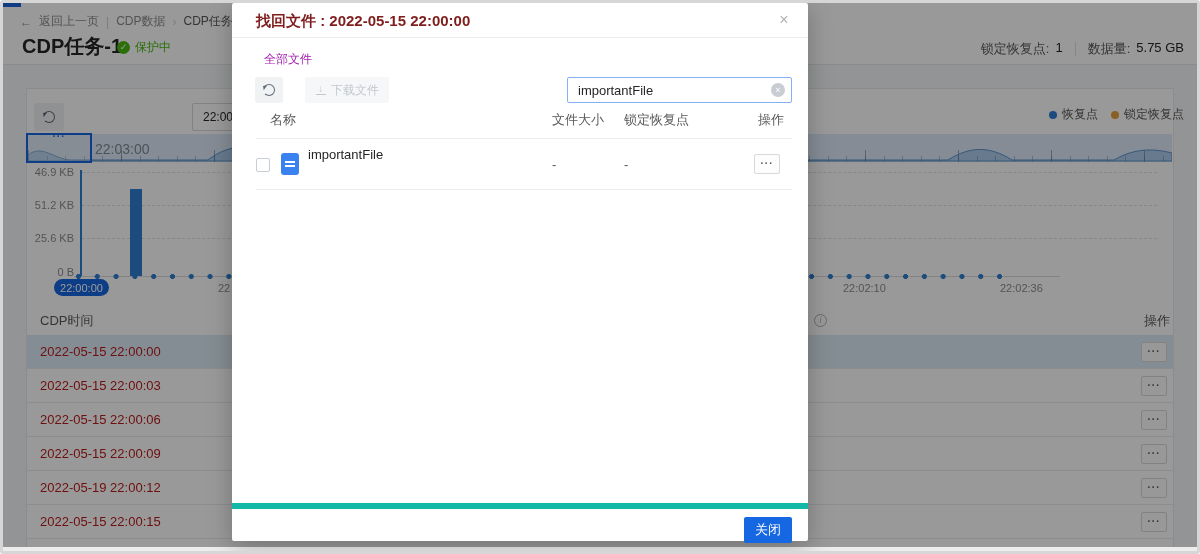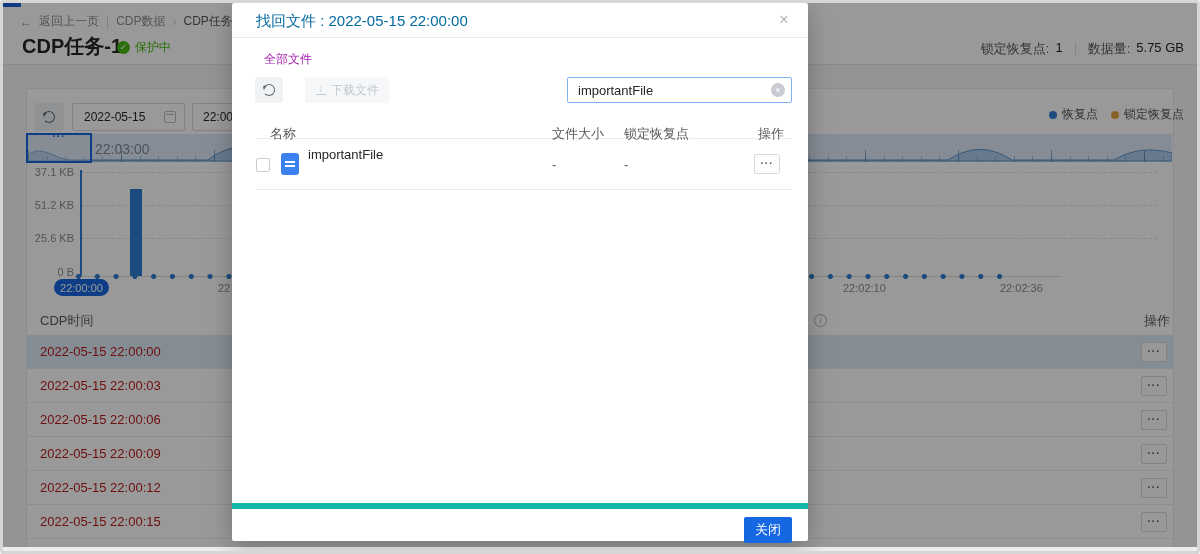--- a/index.html
+++ b/index.html
@@ -77,32 +77,32 @@
   .bg-row .time { position: absolute; left: 13px; top: 9px; font-size: 13px; color: #b91c1c; }
   .more-btn { position: absolute; right: 6px; top: 7px; width: 26px; height: 20px; border: 1px solid #d9d9d9; border-radius: 2px; background: #fdfdfd; color: #595959; font-size: 10px; font-weight: bold; letter-spacing: 1px; text-align: center; line-height: 17px; cursor: pointer; }
 
   
   .overlay { position: absolute; left: 3px; top: 3px; width: 1194px; height: 544px; background: rgba(0,0,0,0.40); z-index: 5; }
   .bottom-strip { position: absolute; left: 3px; top: 547px; width: 1194px; height: 4px; background: #ededed; z-index: 6; }
 
   
   .modal { position: absolute; left: 232px; top: 3px; width: 576px; height: 538px; background: #fff; border-radius: 2px; box-shadow: 0 6px 24px rgba(0,0,0,0.25); z-index: 10; }
   .modal-header { position: absolute; left: 0; top: 0; width: 100%; height: 35px; border-bottom: 1px solid #ececec; }
-  .modal-title { position: absolute; left: 24px; top: 9px; font-size: 15px; font-weight: normal; color: #0369a1; }
+  .modal-title { position: absolute; left: 24px; top: 9px; font-size: 15px; font-weight: bold; color: #7f1d1d; }
   .modal-close { position: absolute; right: 14px; top: 7px; width: 20px; height: 20px; color: #b3b3b3; font-size: 16px; line-height: 20px; text-align: center; cursor: pointer; }
   .section-label { position: absolute; left: 32px; top: 48px; font-size: 12px; color: #a21caf; }
   .m-refresh { position: absolute; left: 23px; top: 74px; width: 28px; height: 26px; background: #f1f2f4; border: none; border-radius: 2px; display: flex; align-items: center; justify-content: center; cursor: pointer; }
   .m-download { position: absolute; left: 73px; top: 74px; height: 26px; padding: 0 10px; background: #f6f7f9; border: none; border-radius: 2px; display: flex; align-items: center; gap: 5px; font-size: 12px; color: #c3c7cd; cursor: not-allowed; }
   .dl-icon { display: flex; flex-direction: column; align-items: center; width: 11px; }
   .dl-icon .ar { font-size: 10px; line-height: 8px; }
   .dl-icon .bar { width: 10px; height: 1.5px; background: #c3c7cd; margin-top: 1px; }
   .m-search { position: absolute; left: 335px; top: 74px; width: 225px; height: 26px; border: 1px solid #84b1f4; border-radius: 2px; padding: 0 26px 0 10px; font-size: 13px; color: #262626; outline: none; font-family: "Liberation Sans", sans-serif; }
   .m-clear { position: absolute; left: 539px; top: 80px; width: 14px; height: 14px; border-radius: 50%; background: #c9ccd2; color: #fff; font-size: 9px; line-height: 14px; text-align: center; cursor: pointer; }
   .m-th-row { position: absolute; left: 24px; top: 104px; width: 536px; height: 32px; border-bottom: 1px solid #ececec; }
-  .m-th { position: absolute; top: 18px; font-size: 13px; color: #595959; }
+  .m-th { position: absolute; top: 4px; font-size: 13px; color: #595959; }
   .m-row { position: absolute; left: 24px; top: 137px; width: 536px; height: 50px; border-bottom: 1px solid #ececec; }
   .m-checkbox { position: absolute; left: 0; top: 18px; width: 14px; height: 14px; border: 1px solid #c9cdd4; border-radius: 2px; background: #fff; cursor: pointer; }
   .file-icon { position: absolute; left: 25px; top: 13px; width: 18px; height: 22px; background: #3b82f0; border-radius: 3px; }
   .file-icon::before { content: ''; position: absolute; left: 4px; top: 8px; width: 10px; height: 1.5px; background: #fff; box-shadow: 0 4px 0 #fff; }
   .m-name { position: absolute; left: 52px; top: 7px; font-size: 13px; color: #262626; }
   .m-path { position: absolute; left: 52px; top: 25px; font-size: 11px; color: #8c8c8c; white-space: nowrap; }
   .m-cell { position: absolute; top: 17px; font-size: 13px; color: #595959; }
   .m-more { position: absolute; left: 498px; top: 14px; width: 26px; height: 20px; border: 1px solid #d9d9d9; border-radius: 2px; background: #fdfdfd; color: #595959; font-size: 10px; font-weight: bold; letter-spacing: 1px; text-align: center; line-height: 17px; cursor: pointer; }
   .modal-footer { position: absolute; left: 0; top: 500px; width: 100%; height: 38px; border-top: 6px solid #14b8a6; }
   .m-close-btn { position: absolute; right: 16px; top: 8px; width: 48px; height: 26px; background: #1567e2; border: none; border-radius: 2px; color: #fff; font-size: 13px; cursor: pointer; font-family: "Liberation Sans", sans-serif; }
@@ -142,24 +142,20 @@
       </span>
     </div>
 
     <div class="abs header-line"></div>
     <div class="abs page-bg"></div>
     <div class="abs card"></div>
 
     <button class="abs btn-gray refresh-btn-page">
       <span class="icon-refresh"></span>
     </button>
-    <div class="abs input-box date-input">
-      <span>2022-05-15</span>
-      <span class="icon-calendar"></span>
-    </div>
     <div class="abs input-box time-input">
       <span>22:00-</span>
     </div>
 
     <div class="abs legend">
       <span class="legend-item">
         <span class="legend-dot" style="background:#2f7dd1"></span>
         <span>恢复点</span>
       </span>
       <span class="legend-item">
@@ -171,21 +167,21 @@
     <div class="abs brush-band">
       <svg class="brush-wave" width="1144" height="28" viewBox="0 0 1144 28" preserveAspectRatio="none">
         <path d="M0,27 L0,21 C14,10 26,25 42,26 L180,26 C202,9 226,9 248,26 L520,26 C542,11 562,11 584,26 L920,26 C942,12 962,12 984,26 L1086,26 C1108,13 1128,15 1144,19 L1144,27 Z" fill="rgba(47,125,209,0.28)" stroke="#5b93c9" stroke-width="1"></path>
       </svg>
     </div>
     <div class="abs brush-selection">
       <span class="brush-handle">···</span>
     </div>
     <div class="abs brush-label">22:03:00</div>
 
-    <div class="abs ylab" style="top:166px">37.1 KB</div>
+    <div class="abs ylab" style="top:166px">46.9 KB</div>
     <div class="abs ylab" style="top:199px">51.2 KB</div>
     <div class="abs ylab" style="top:232px">25.6 KB</div>
     <div class="abs ylab" style="top:266px">0 B</div>
     <div class="abs gridline" style="top:172px"></div>
     <div class="abs gridline" style="top:205px"></div>
     <div class="abs gridline" style="top:238px"></div>
     <div class="abs baseline"></div>
     <div class="abs dots-strip"></div>
     <div class="abs marker-line"></div>
     <div class="abs chart-bar"></div>
@@ -209,21 +205,21 @@
     </div>
     <div class="abs bg-row" style="top:403px">
       <span class="time">2022-05-15 22:00:06</span>
       <span class="more-btn">···</span>
     </div>
     <div class="abs bg-row" style="top:437px">
       <span class="time">2022-05-15 22:00:09</span>
       <span class="more-btn">···</span>
     </div>
     <div class="abs bg-row" style="top:471px">
-      <span class="time">2022-05-15 22:00:12</span>
+      <span class="time">2022-05-19 22:00:12</span>
       <span class="more-btn">···</span>
     </div>
     <div class="abs bg-row" style="top:505px">
       <span class="time">2022-05-15 22:00:15</span>
       <span class="more-btn">···</span>
     </div>
   </div>
 
   <div class="overlay"></div>
   <div class="bottom-strip"></div>

